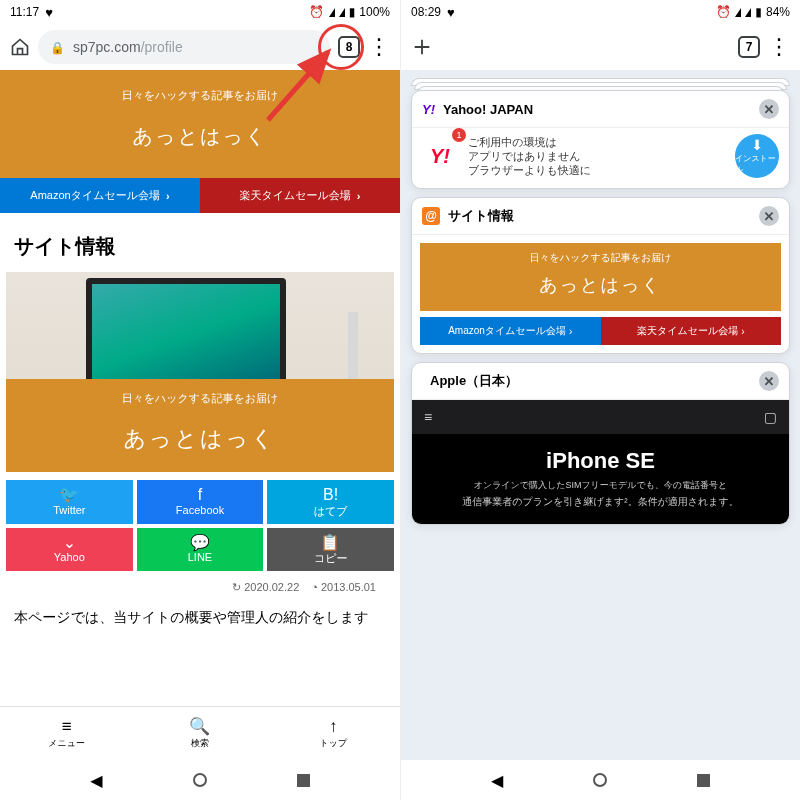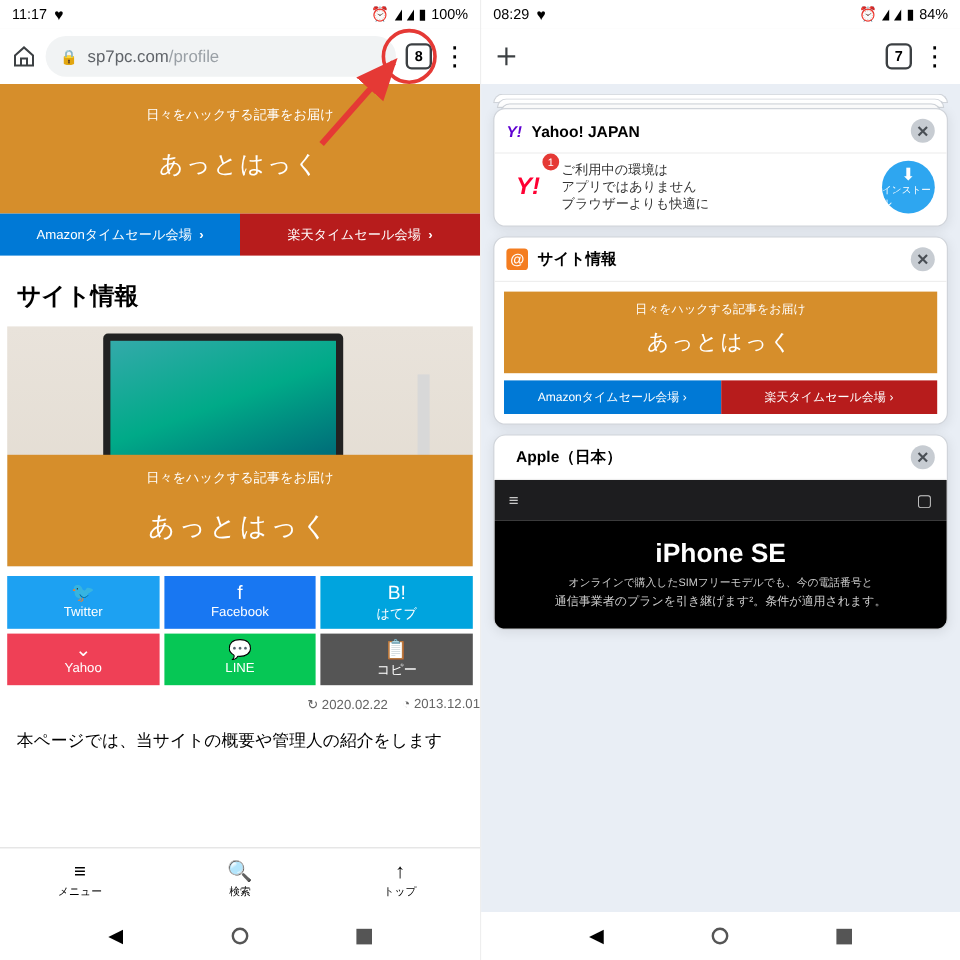--- a/index.html
+++ b/index.html
@@ -45,21 +45,21 @@
   .photo-overlay{position:absolute;left:0;right:0;bottom:0;background:#d68e2b;color:#fff;text-align:center;padding:12px 0 18px;}
   .photo-overlay .sub{font-size:11px;margin-bottom:18px;}
   .photo-overlay .title{font-size:22px;letter-spacing:3px;}
 
   .share-grid{display:grid;grid-template-columns:repeat(3,1fr);gap:4px;margin:8px 6px;}
   .share-btn{color:#fff;text-align:center;padding:6px 0 5px;font-size:11px;}
   .share-btn .ic{font-size:16px;display:block;line-height:1.1;}
   .sb-tw{background:#1da1f2;} .sb-fb{background:#1877f2;} .sb-hb{background:#00a4de;}
   .sb-pk{background:#ef4056;} .sb-ln{background:#06c755;} .sb-cp{background:#555;}
 
-  .dates{display:flex;justify-content:flex-end;gap:12px;font-size:11px;color:#666;padding:2px 0;}
+  .dates{display:flex;justify-content:flex-end;gap:12px;font-size:11px;color:#666;padding:2px 24px;}
   .dates span::before{margin-right:3px;}
   .date-upd::before{content:"↻";}
   .date-cre::before{content:"◔";}
 
   .body-text{padding:10px 14px;font-size:14px;line-height:1.6;}
 
   .bottom-nav{height:54px;border-top:1px solid #e0e0e0;display:flex;background:#fff;}
   .bn-item{flex:1;display:flex;flex-direction:column;align-items:center;justify-content:center;font-size:9px;gap:2px;}
   .bn-item .ic{font-size:17px;line-height:1;}
 
@@ -178,21 +178,21 @@
       <div class="share-btn sb-tw"><span class="ic">🐦</span><span>Twitter</span></div>
       <div class="share-btn sb-fb"><span class="ic">f</span><span>Facebook</span></div>
       <div class="share-btn sb-hb"><span class="ic">B!</span><span>はてブ</span></div>
       <div class="share-btn sb-pk"><span class="ic">⌄</span><span>Yahoo</span></div>
       <div class="share-btn sb-ln"><span class="ic">💬</span><span>LINE</span></div>
       <div class="share-btn sb-cp"><span class="ic">📋</span><span>コピー</span></div>
     </div>
 
     <div class="dates">
       <span class="date-upd">2020.02.22</span>
-      <span class="date-cre">2013.12.01</span>
+      <span class="date-cre">2013.05.01</span>
     </div>
 
     <div class="body-text">本ページでは、当サイトの概要や管理人の紹介をします</div>
   </div>
 
   <div class="bottom-nav">
     <div class="bn-item">
         <span class="ic">≡</span>
         <span>メニュー</span>
       </div>

